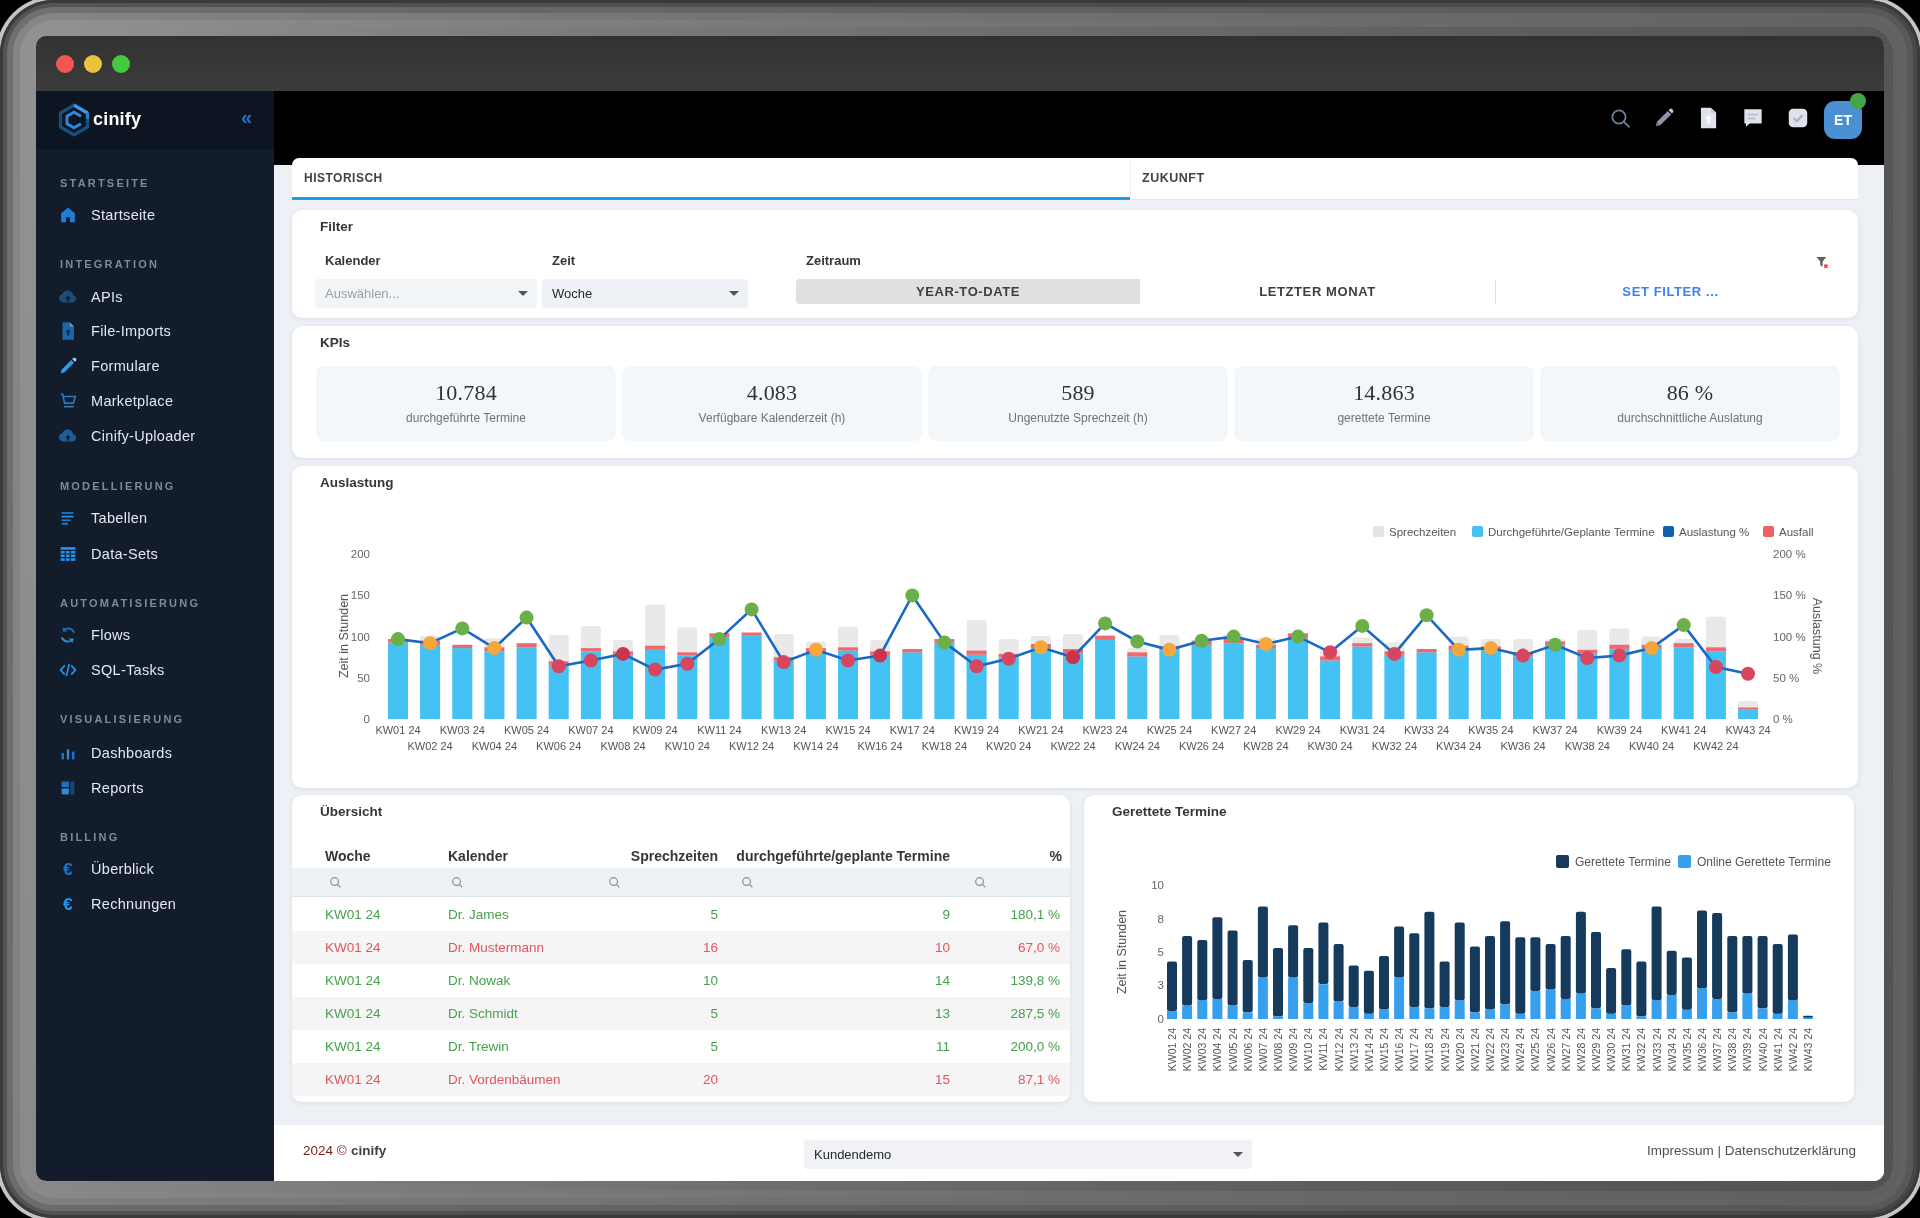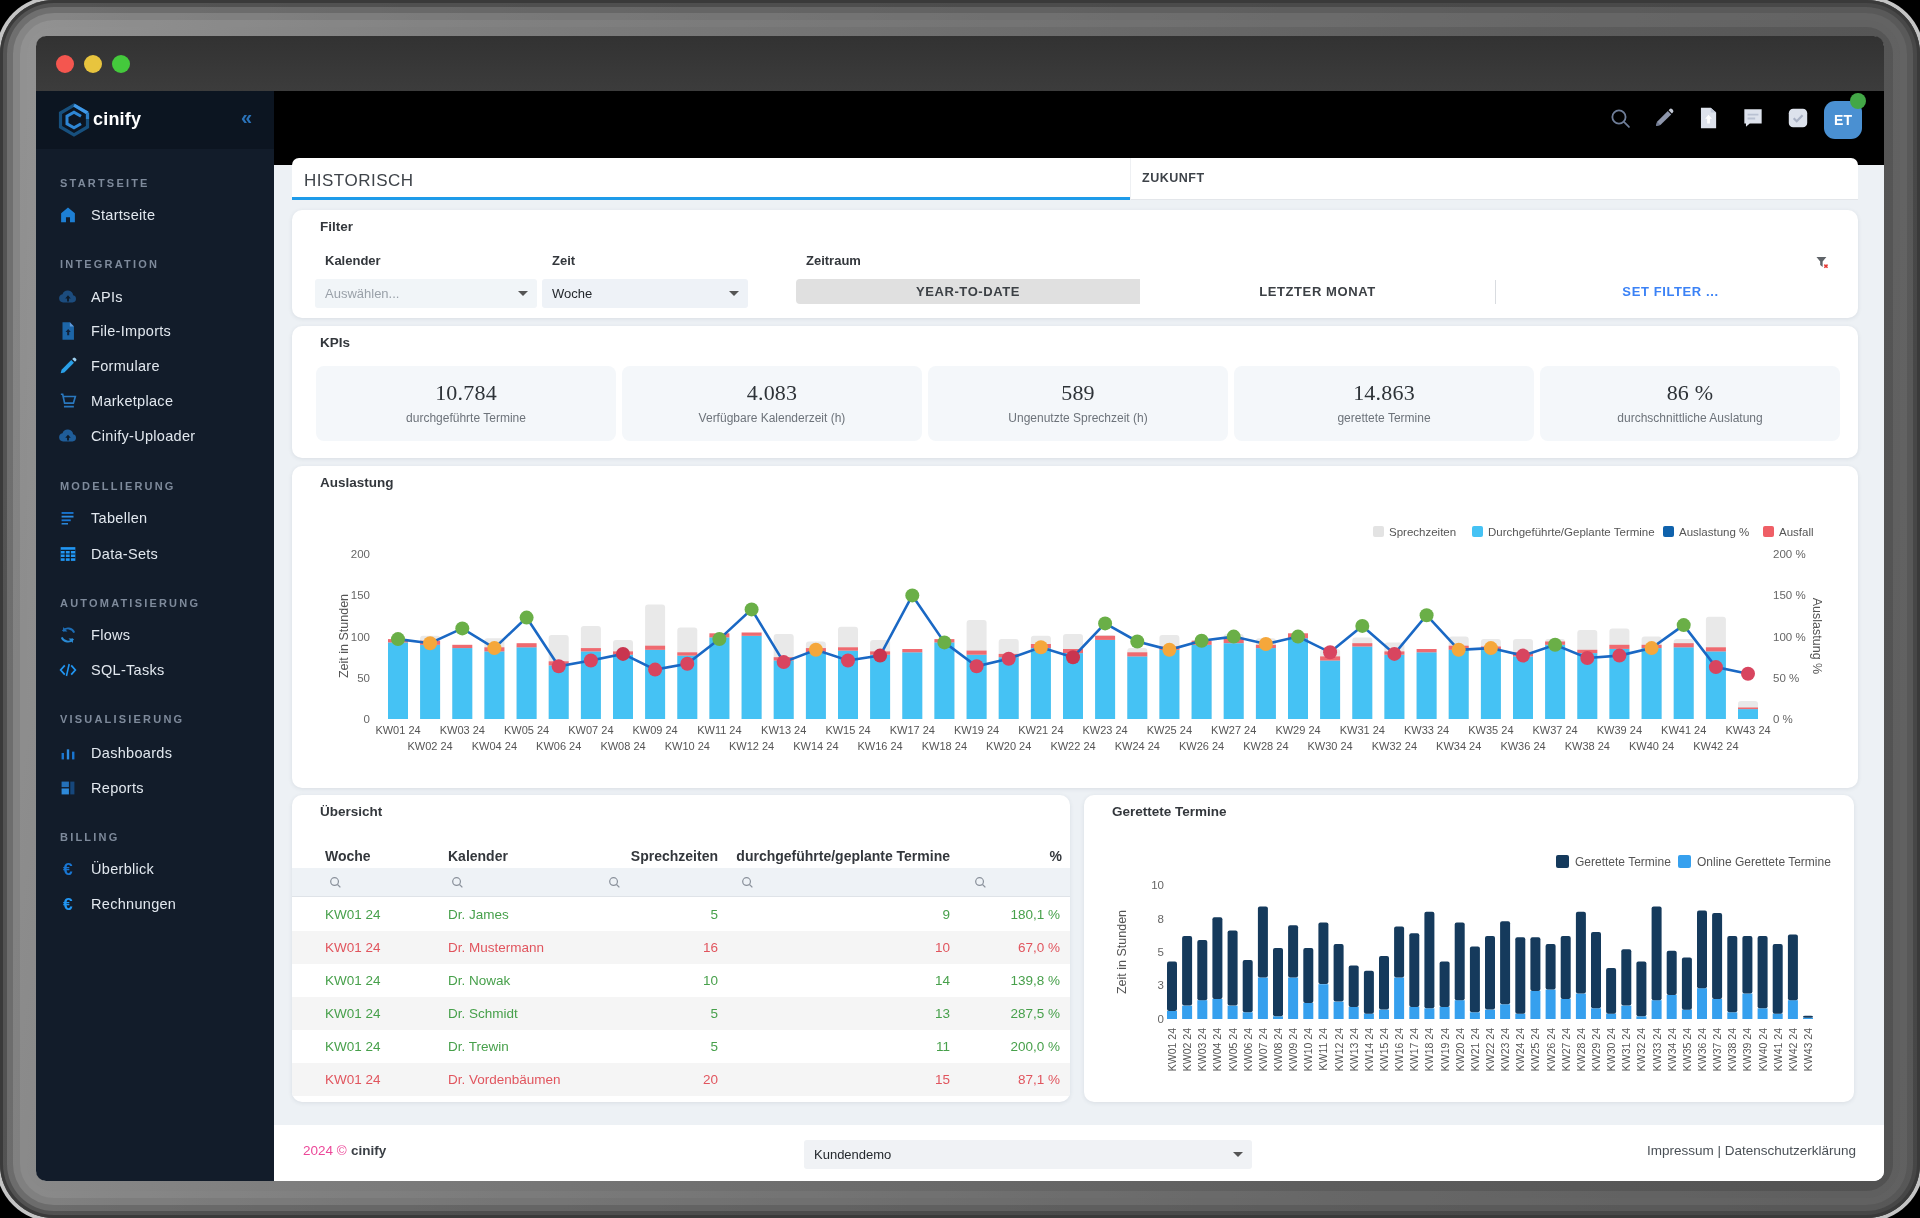--- a/index.html
+++ b/index.html
@@ -190,21 +190,21 @@
         </svg>
       <svg class="tbi" style="left:1511px" width="26" height="26" viewBox="0 0 24 24">
           <rect x="3.5" y="3.5" width="17" height="17" rx="4" fill="#dde2ec"></rect>
           <path d="m8 12.2 2.8 2.8 5.4-5.6" fill="none" stroke="#aab2c5" stroke-width="2"></path>
         </svg>
       <div style="position:absolute;left:1550px;top:10px;width:38px;height:38px;border-radius:11px;background:#4a90d2;color:#fff;font-size:14px;font-weight:bold;display:flex;align-items:center;justify-content:center">ET</div>
       <div style="position:absolute;left:1576px;top:2px;width:16px;height:16px;border-radius:50%;background:#43a747"></div>
     </div>
 
     <div style="position:absolute;left:18px;top:67px;width:1566px;height:42px;background:#fff;border-radius:7px 7px 0 0;border-bottom:1px solid #e3e6ea">
-      <div style="position:absolute;left:12px;top:13px;font-size:17px;font-weight:normal;color:#3e4349;letter-spacing:.5px">HISTORISCH</div>
+      <div style="position:absolute;left:12px;top:13px;font-size:12px;font-weight:bold;color:#3e4349;letter-spacing:.5px">HISTORISCH</div>
       <div style="position:absolute;left:0;top:39px;width:838px;height:3px;background:#1e9be9"></div>
       <div style="position:absolute;left:838px;top:0;width:1px;height:42px;background:#eef0f3"></div>
       <div style="position:absolute;left:850px;top:13px;font-size:12.5px;font-weight:bold;color:#3e4349;letter-spacing:.5px">ZUKUNFT</div>
     </div>
 
     <div class="card" style="left:18px;top:119px;width:1566px;height:108px">
       <div class="ctitle">Filter</div>
       <div class="lbl" style="left:33px;top:43px">Kalender</div>
       <div class="sel" style="left:23px;top:69px;width:222px;background:#f1f5f8;color:#9aa1a9">Auswählen...<span class="caret"></span></div>
       <div class="lbl" style="left:260px;top:43px">Zeit</div>
@@ -708,18 +708,18 @@
           <rect x="719.0" y="220.7" width="10" height="2.0" rx="2" fill="#153a5c"></rect>
           <text x="728.0" y="233" text-anchor="end" font-size="10.5" fill="#555" transform="rotate(-90 728.0 233)">KW43 24</text>
           <rect x="472" y="60" width="13" height="13" rx="2" fill="#153a5c"></rect>
           <text x="491" y="71" font-size="12" fill="#555">Gerettete Termine</text>
           <rect x="594" y="60" width="13" height="13" rx="2" fill="#36a0ee"></rect>
           <text x="613" y="71" font-size="12" fill="#555">Online Gerettete Termine</text>
         </svg>
     </div>
 
     <div style="position:absolute;left:0;top:1034px;width:100%;height:57px;background:#fff">
-      <span style="position:absolute;left:29px;top:18px;font-size:13.5px;color:#ec4899">2024 ©</span>
+      <span style="position:absolute;left:29px;top:18px;font-size:13.5px;color:#7f1d1d">2024 ©</span>
       <span style="position:absolute;left:77px;top:18px;font-size:13.5px;font-weight:bold;color:#3a3f45">cinify</span>
       <div class="sel" style="left:530px;top:15px;width:448px;background:#f0f2f5;color:#24282d;font-size:13px">Kundendemo<span class="caret"></span></div>
       <span style="position:absolute;right:28px;top:18px;font-size:13.5px;color:#4a5056">Impressum | Datenschutzerklärung</span>
     </div>
   </div>
 </div>
 </body></html>

